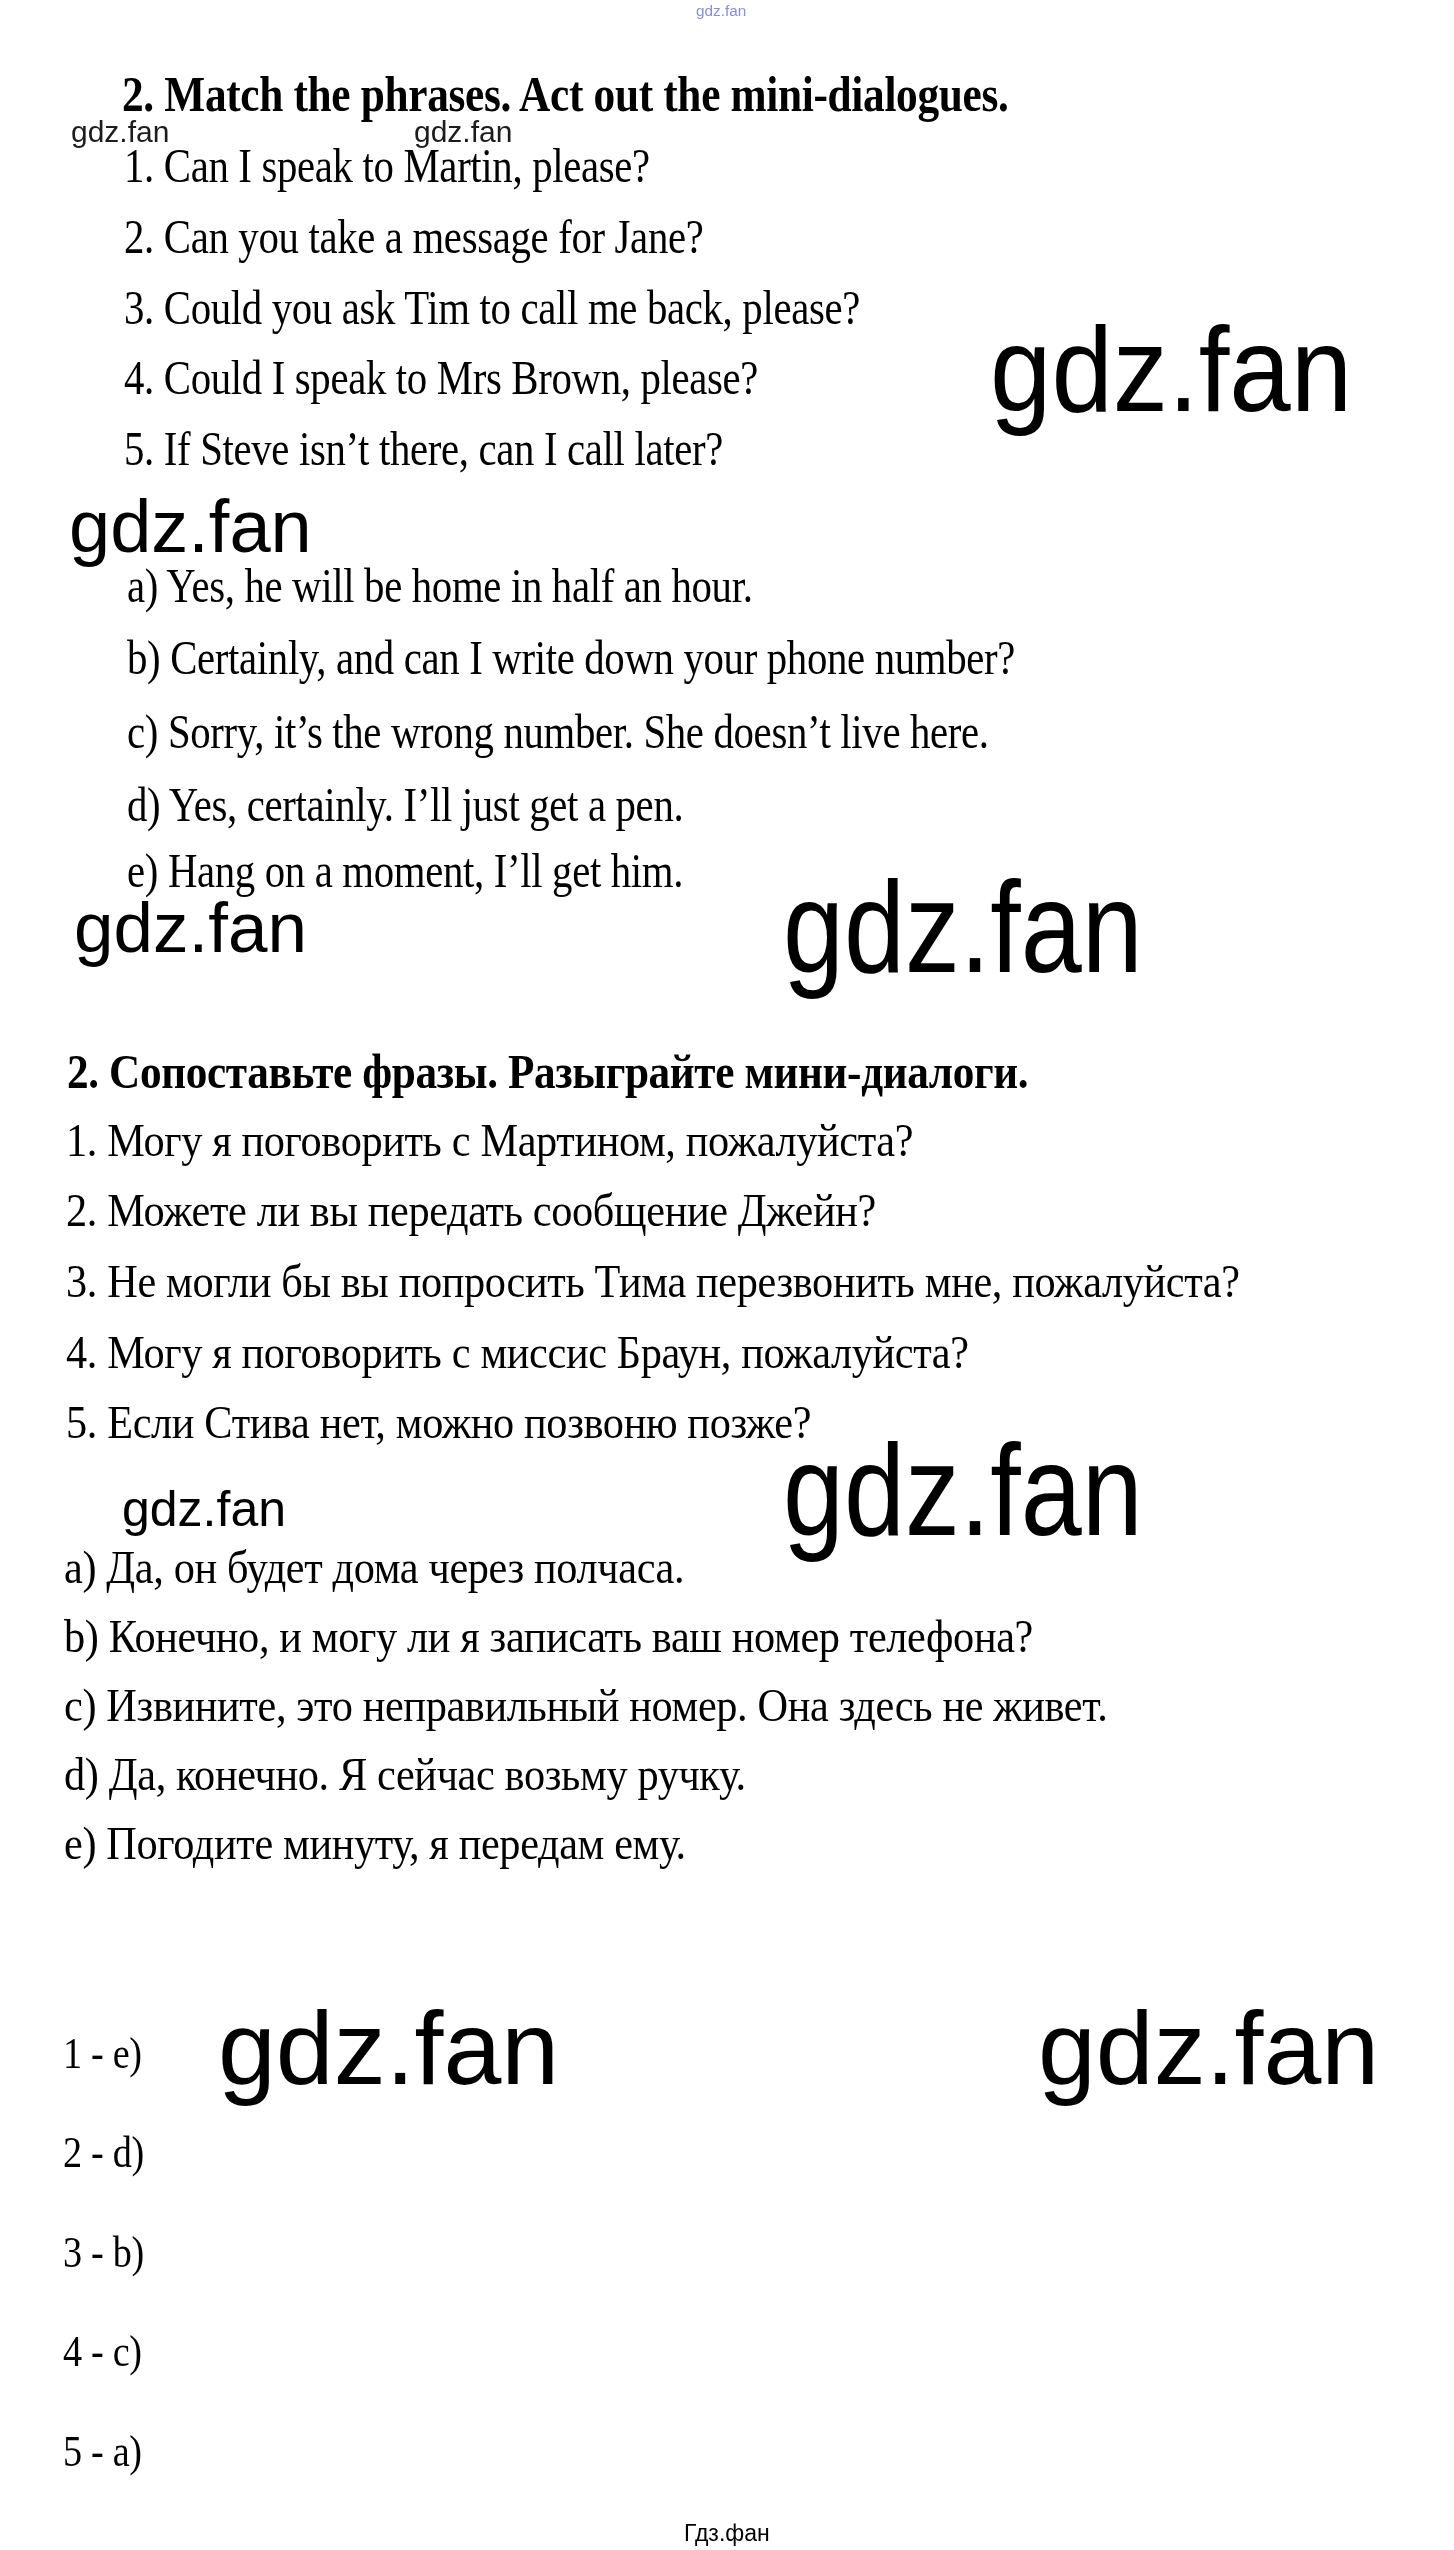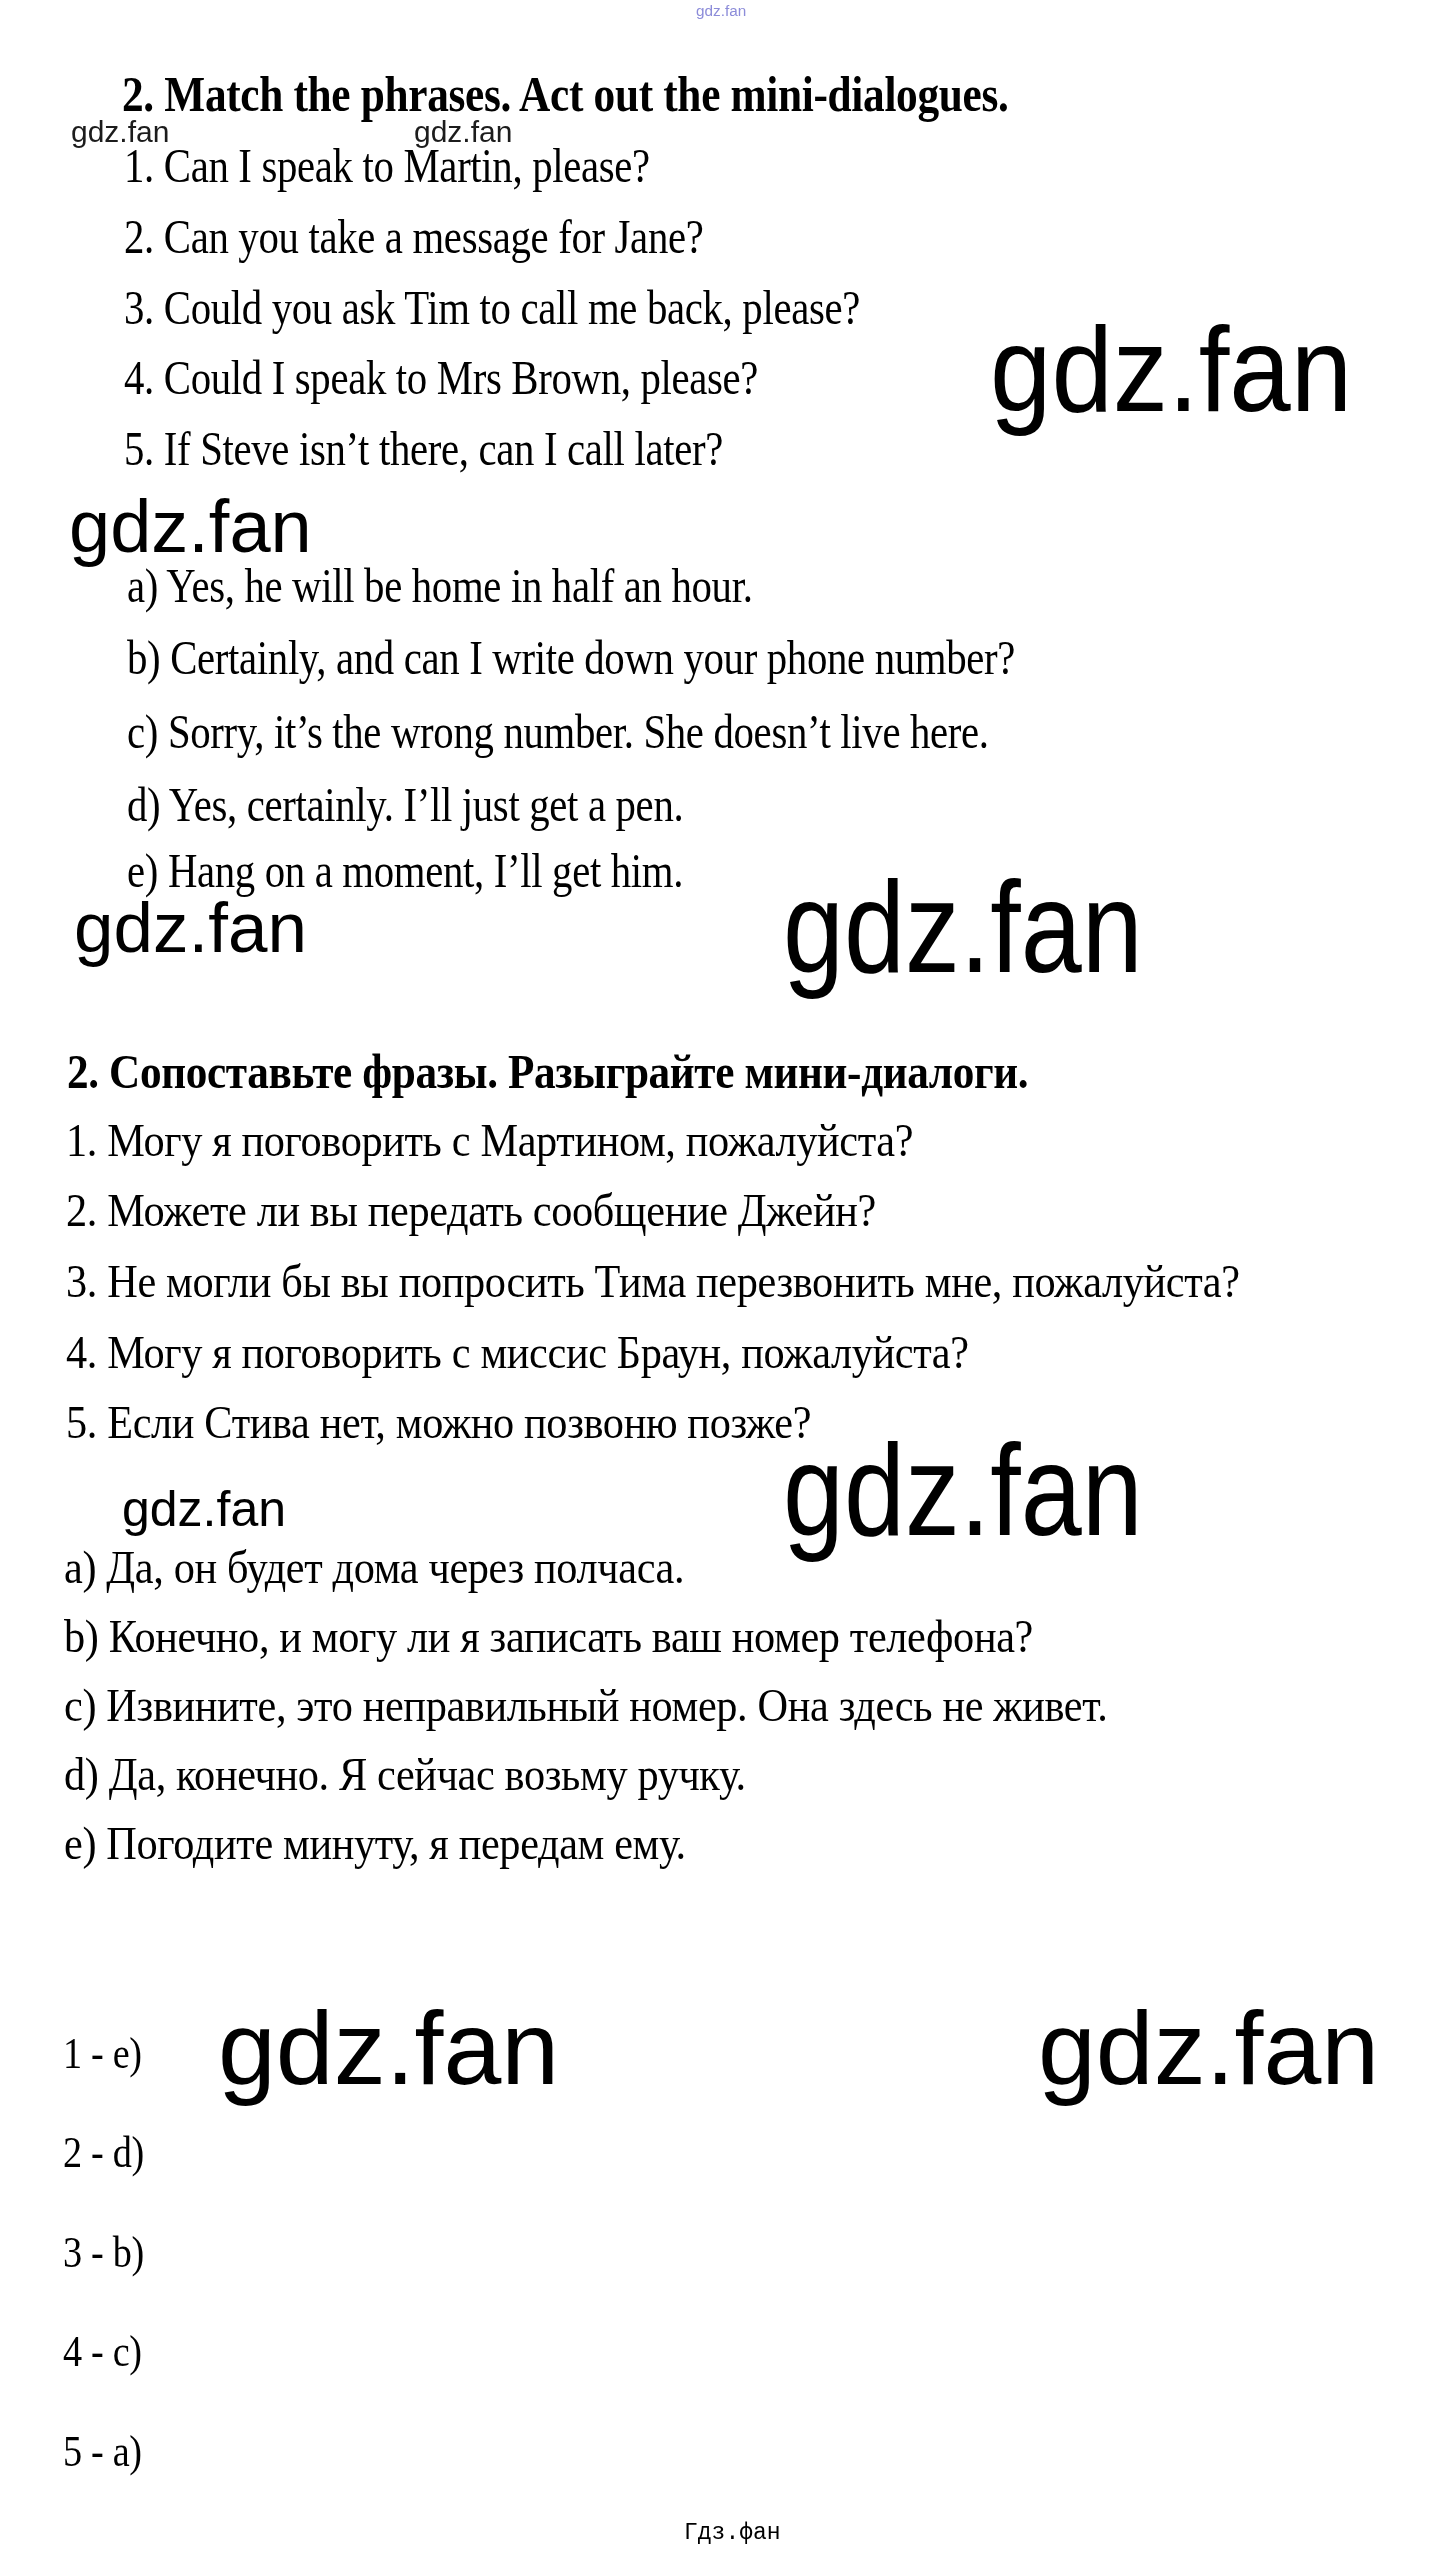--- a/index.html
+++ b/index.html
@@ -21,21 +21,21 @@
   
   .serif{font-family:"Liberation Serif", serif; transform:scaleX(0.85); letter-spacing:-0.4px;}
   .serif-ru{font-family:"Liberation Serif", serif; transform:scaleX(0.90); letter-spacing:-0.4px;}
   .bold{font-weight:bold;}
   
   .wm{font-family:"Liberation Sans", sans-serif; color:#000;}
   .wm-cond{transform:scaleX(0.85);}
   .wm-cond92{transform:scaleX(0.92);}
   .wm-top{color:#8c8cd9;}
   .wm-gray{color:#1c1c1c;}
-  .footer-brand{font-family:Liberation Mono, monospace; color:#000;}
+  .footer-brand{font-family:Liberation Sans, sans-serif; color:#000;}
 </style>
 </head>
 <body>
 
 <div class="canvas">
 
   <div class="line wm wm-top" style="left:696px;top:3.2px;font-size:15.3px;">gdz.fan</div>
 
   <div class="line wm wm-gray" style="left:71px;top:117px;font-size:30px;">gdz.fan</div>
   <div class="line wm wm-gray" style="left:414px;top:117px;font-size:30px;">gdz.fan</div>

